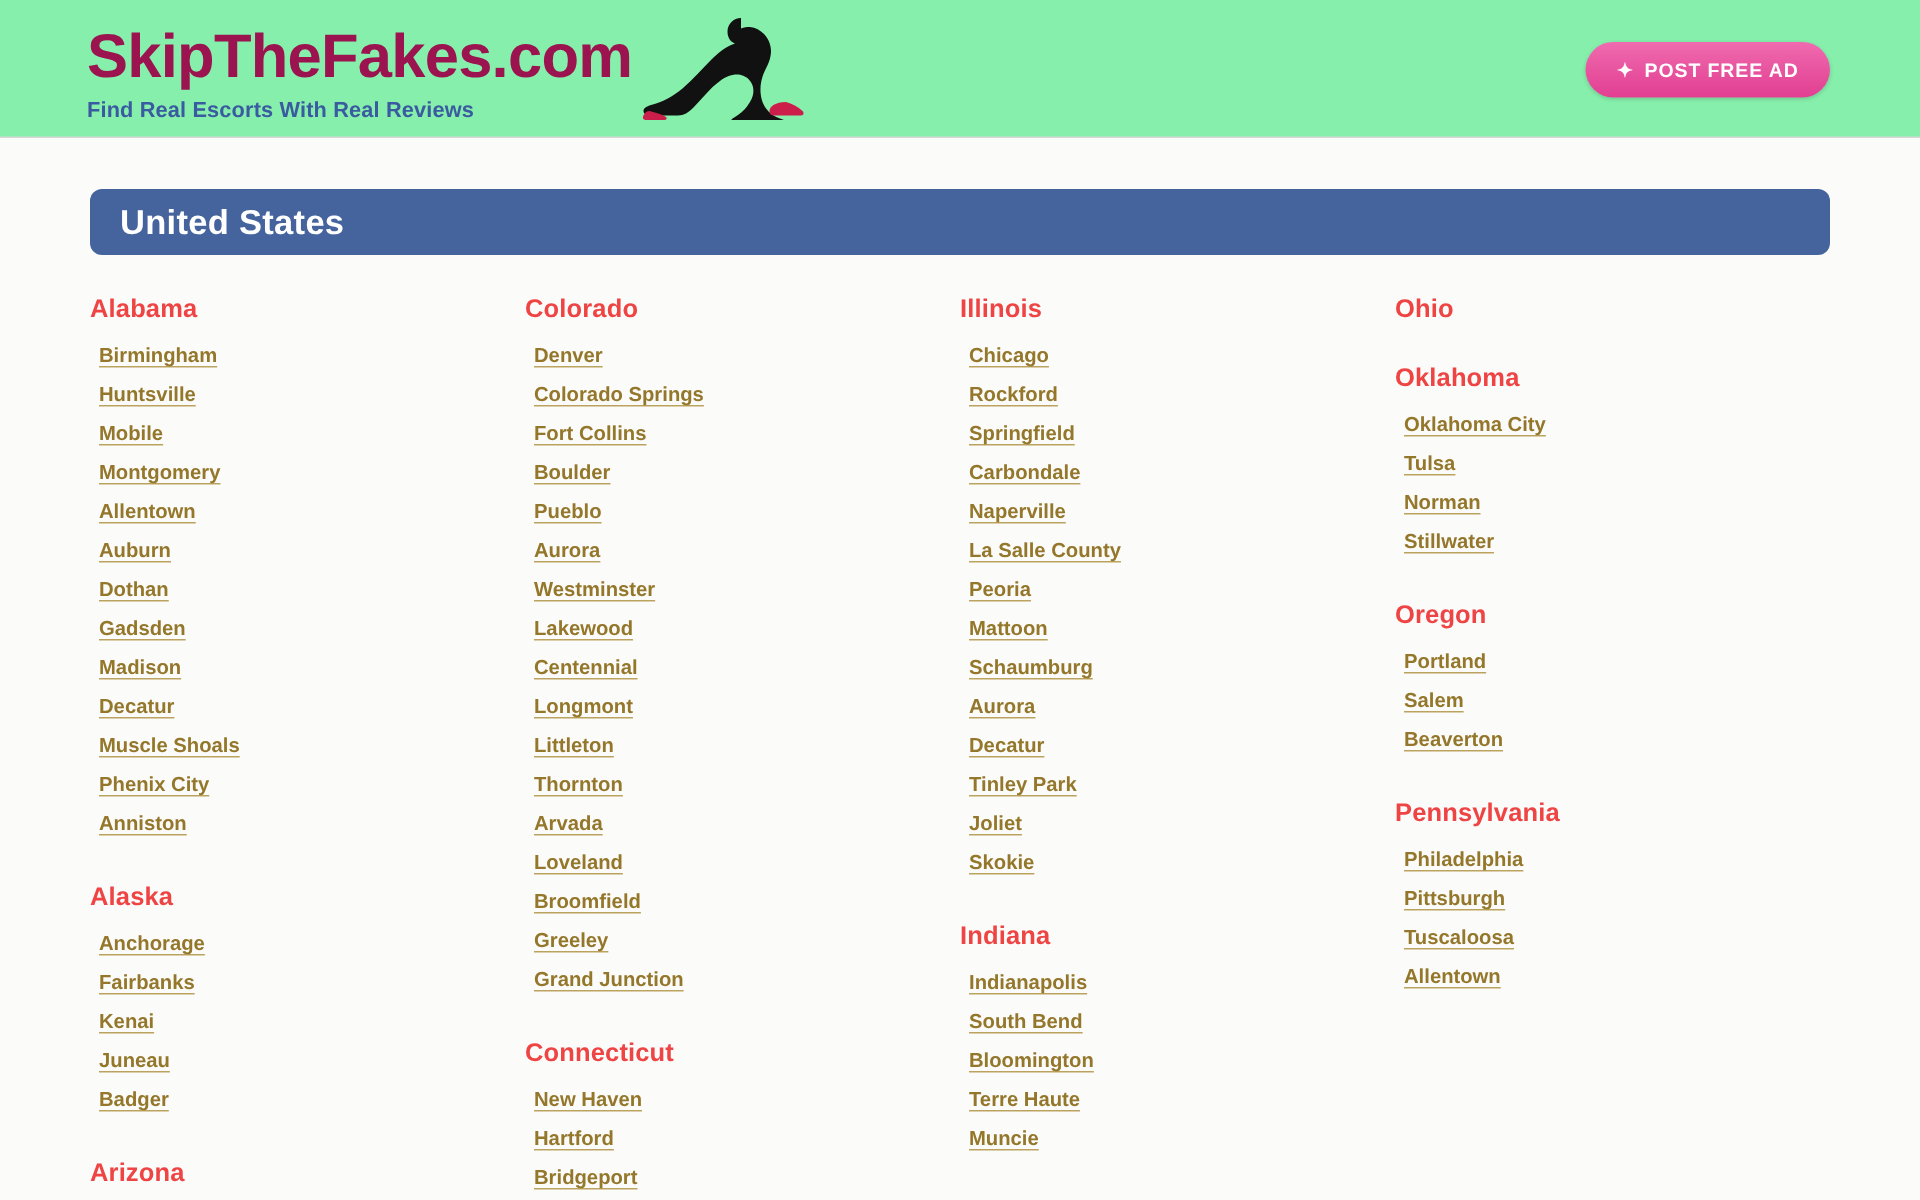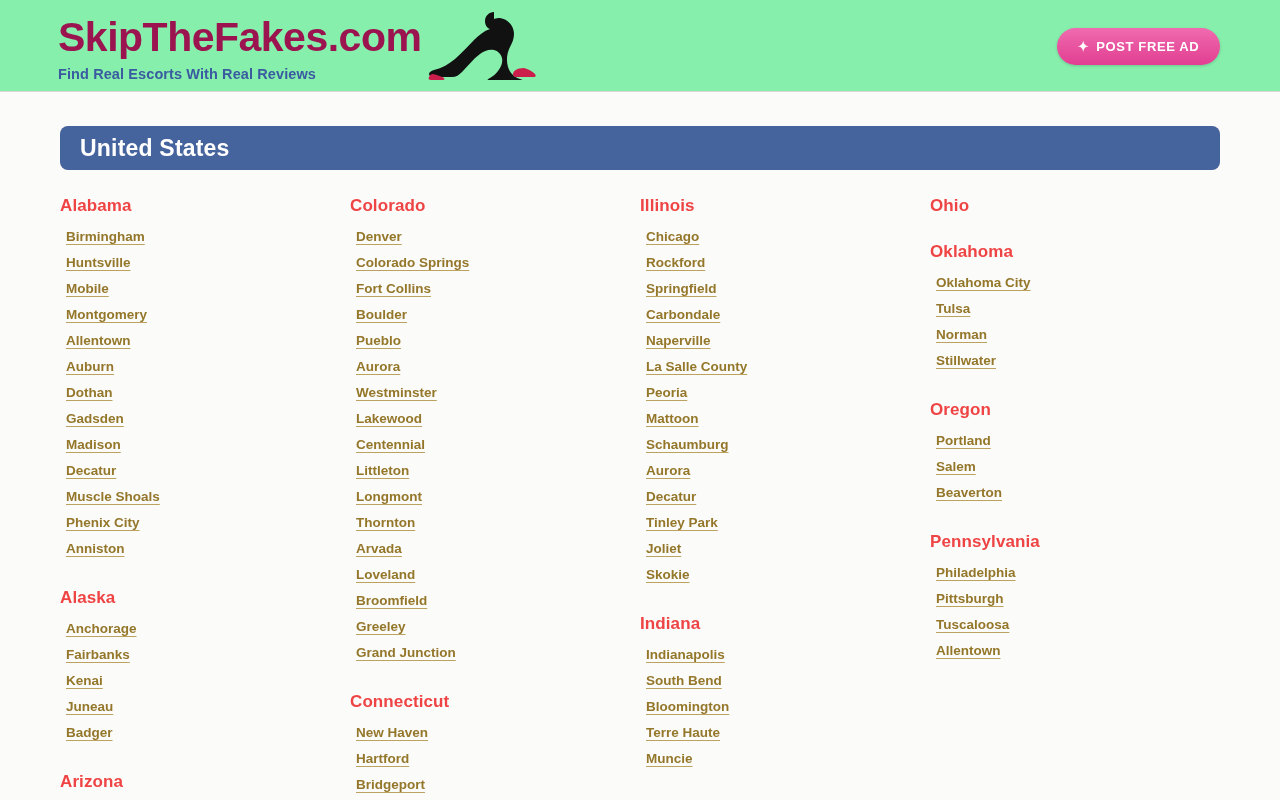--- a/index.html
+++ b/index.html
@@ -183,22 +183,22 @@
           <ul class="city-list">
             <li><a class="city-link">Denver</a></li>
             <li><a class="city-link">Colorado Springs</a></li>
             <li><a class="city-link">Fort Collins</a></li>
             <li><a class="city-link">Boulder</a></li>
             <li><a class="city-link">Pueblo</a></li>
             <li><a class="city-link">Aurora</a></li>
             <li><a class="city-link">Westminster</a></li>
             <li><a class="city-link">Lakewood</a></li>
             <li><a class="city-link">Centennial</a></li>
+            <li><a class="city-link">Longmont</a></li>
             <li><a class="city-link">Littleton</a></li>
-            <li><a class="city-link">Longmont</a></li>
             <li><a class="city-link">Thornton</a></li>
             <li><a class="city-link">Arvada</a></li>
             <li><a class="city-link">Loveland</a></li>
             <li><a class="city-link">Broomfield</a></li>
             <li><a class="city-link">Greeley</a></li>
             <li><a class="city-link">Grand Junction</a></li>
           </ul>
         </div>
         <div class="state-block">
           <h3 class="state-name">Connecticut</h3>

